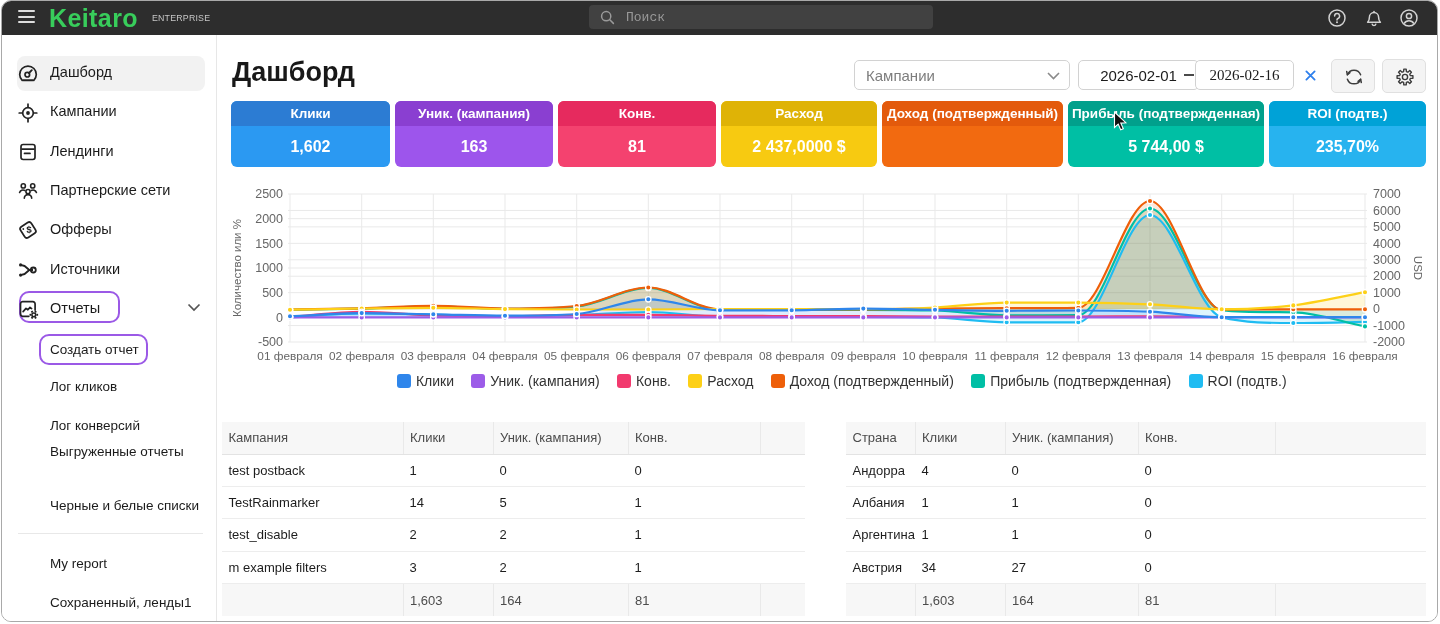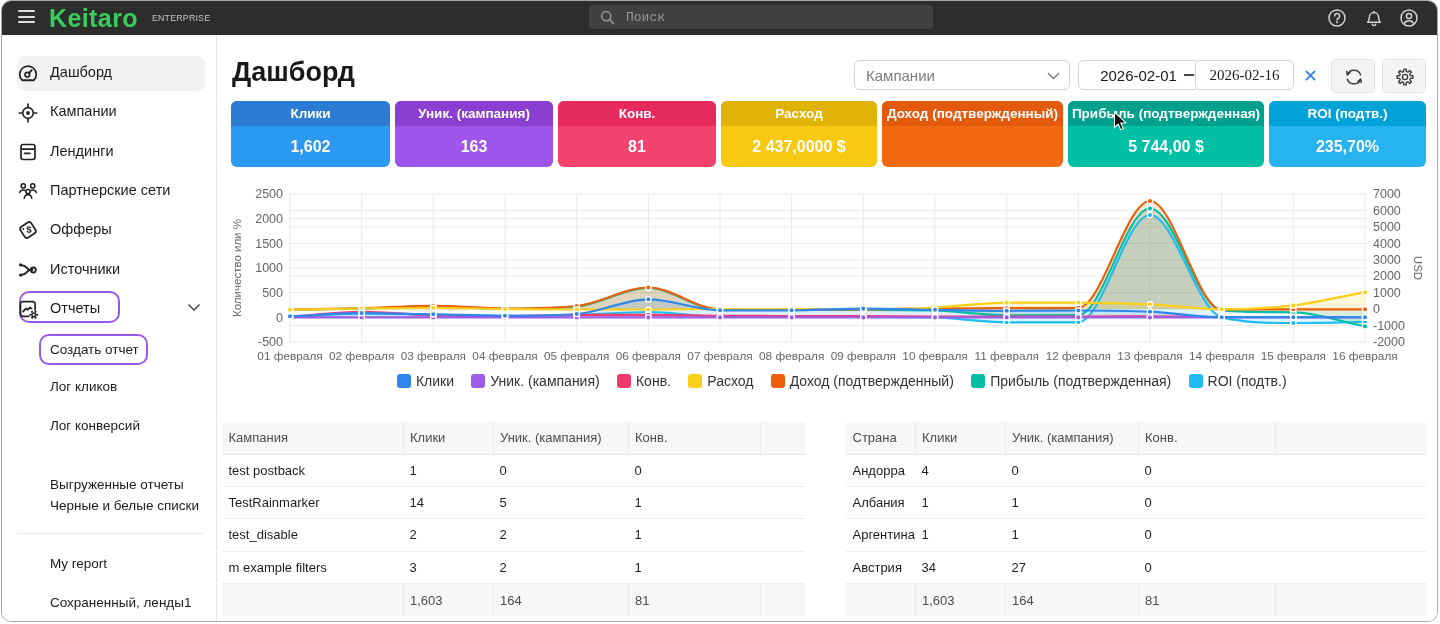--- a/index.html
+++ b/index.html
@@ -147,21 +147,21 @@
     <div class="mi" style="top:147px">Партнерские сети</div>
     <div class="mi" style="top:186px">Офферы</div>
     <div class="mi" style="top:225.5px">Источники</div>
     <div class="mi" style="top:265px">Отчеты</div>
     <svg style="position:absolute;left:185px;top:268px" width="14" height="9" viewBox="0 0 14 9">
         <polyline points="1.5,1.5 7,7 12.5,1.5" fill="none" stroke="#555" stroke-width="1.7"></polyline>
       </svg>
     <div class="smi" style="top:306.5px">Создать отчет</div>
     <div class="smi" style="top:344px">Лог кликов</div>
     <div class="smi" style="top:383px">Лог конверсий</div>
-    <div class="smi" style="top:442px">Выгруженные отчеты</div>
+    <div class="smi" style="top:409px">Выгруженные отчеты</div>
     <div class="smi" style="top:462.5px">Черные и белые списки</div>
     <div class="smi" style="top:520.5px">My report</div>
     <div class="smi" style="top:559.5px">Сохраненный, ленды1</div>
   </div>
   <div class="main">
     <h1>Дашборд</h1>
     <div class="ctl sel">
         <span>Кампании</span>
       <svg style="position:absolute;left:192px;top:11px" width="13" height="8" viewBox="0 0 13 8">
           <polyline points="1,1 6.5,6.5 12,1" fill="none" stroke="#8a8a8a" stroke-width="1.6"></polyline>

